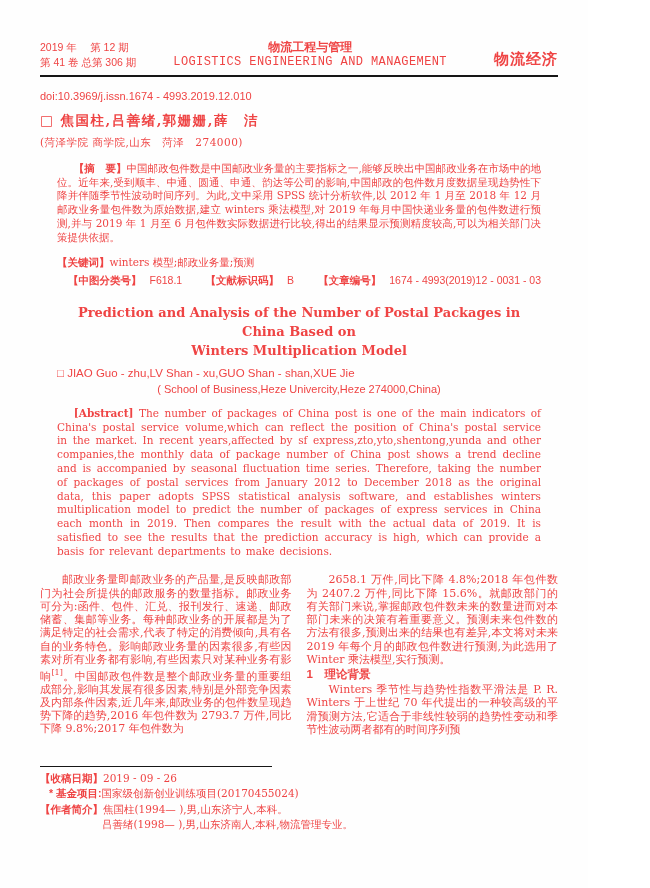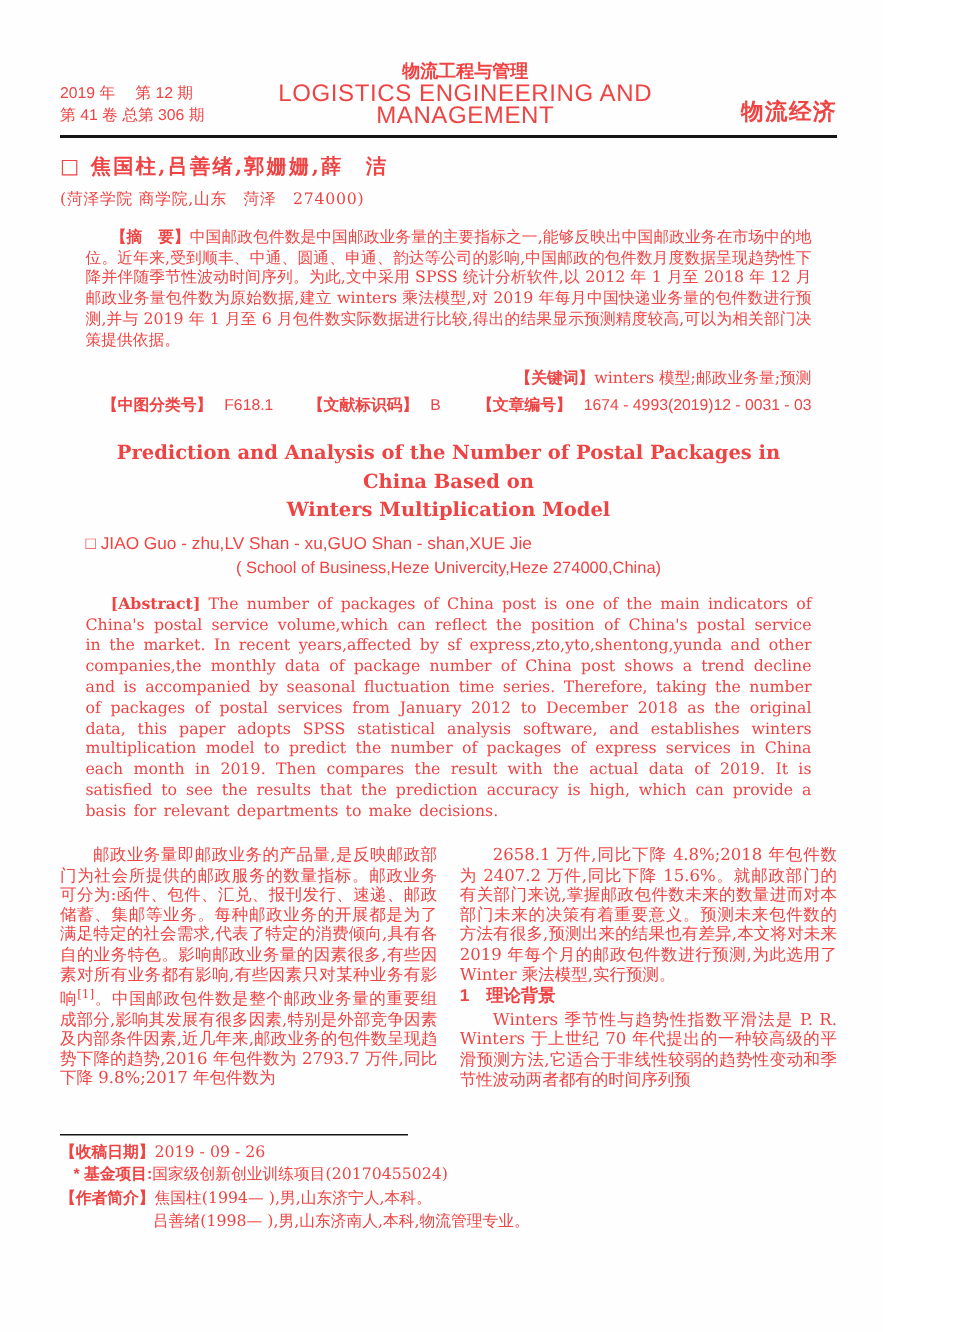--- a/index.html
+++ b/index.html
@@ -11,34 +11,34 @@
     background:#fefefe;
     color:#ef4444;
     font-family:"DejaVu Serif","Liberation Serif",serif;
     overflow:hidden;
   }
   
   .hdr { display:flex; align-items:flex-end; border-bottom:2px solid #161616; padding-bottom:5px; }
   .hdr-left { font-family:"Liberation Sans","DejaVu Sans",sans-serif; font-size:10.5px; line-height:15px; white-space:nowrap; }
   .hdr-center { flex:1; text-align:center; }
   .hdr-cn { font-family:"Liberation Sans","DejaVu Sans",sans-serif; font-weight:bold; font-size:12px; line-height:15px; }
-  .hdr-en { font-family:Liberation Sans, sans-serif; font-size:16px; line-height:15px; letter-spacing:0.4px; }
+  .hdr-en { font-family:Liberation Mono, monospace; font-size:12px; line-height:15px; letter-spacing:0.4px; }
   .hdr-right { font-family:"Liberation Sans","DejaVu Sans",sans-serif; font-weight:bold; font-size:15px; white-space:nowrap; padding-left:10px; padding-bottom:1px; letter-spacing:1px; }
   
   .doi { margin-top:13px; font-family:"Liberation Sans","DejaVu Sans",sans-serif; font-size:11px; }
   
   .title { margin:10px 0 0 0; text-align:center; font-size:26px; font-weight:bold; line-height:36px; letter-spacing:2px; }
   .title sup { font-size:14px; font-weight:normal; }
   .authors { margin-top:10px; text-align:left; font-size:13.5px; letter-spacing:1.5px;font-weight:bold; }
   .affil { margin-top:6px; text-align:left; font-size:10.5px; letter-spacing:0.5px; }
   
   .front { padding:0 17px; }
   .abs { margin-top:12px; font-size:10.5px; line-height:13.7px; text-align:justify; text-indent:1.6em; }
   .lbl { font-family:"Liberation Sans","DejaVu Sans",sans-serif; font-weight:bold; font-style:normal; }
-  .kw-line { margin-top:2px; font-size:10.5px; line-height:14px;text-align:right; }
+  .kw-line { margin-top:2px; font-size:10.5px; line-height:14px; }
   .meta-row { margin-top:4px; font-size:10.5px; line-height:15px; font-family:"Liberation Sans","DejaVu Sans",sans-serif; display:flex;margin-left:11px; }
   .meta-row .pair { white-space:nowrap; }
   .meta-row .gap1 { width:42px; } .meta-row .gap2 { width:44px; }
   .meta-row .val { margin-left:8px; }
   .en-title { margin-top:15px; text-align:center; font-weight:bold; font-size:13px; line-height:19px; }
   .en-authors { margin-top:7px; text-align:left; font-family:"Liberation Sans","DejaVu Sans",sans-serif; font-size:11.5px; }
   .en-affil { margin-top:4px; text-align:center; font-family:"Liberation Sans","DejaVu Sans",sans-serif; font-size:11px; }
   .en-abs { margin-top:12px; font-size:10.5px; line-height:13.8px; text-align:justify; text-indent:1.6em; word-spacing:1.5px; }
   .en-abs .lbl, .en-kw .lbl { font-family:"DejaVu Serif","Liberation Serif",serif; font-weight:bold; }
   .en-kw { margin-top:7px; font-size:10.5px; text-indent:1.6em; word-spacing:1.5px; }
@@ -65,20 +65,21 @@
       <div>2019 年　 第 12 期</div>
       <div>第 41 卷  总第 306 期</div>
     </div>
     <div class="hdr-center">
       <div class="hdr-cn">物流工程与管理</div>
       <div class="hdr-en">LOGISTICS ENGINEERING AND MANAGEMENT</div>
     </div>
     <div class="hdr-right">物流经济</div>
   </div>
 
+  <div class="doi">doi:10.3969/j.issn.1674 - 4993.2019.12.010</div>
 
 
   <div class="authors">□ 焦国柱,吕善绪,郭姗姗,薛　洁</div>
   <div class="affil">(菏泽学院 商学院,山东　菏泽　274000)</div>
 
   <div class="front">
 
     <p class="abs"><span class="lbl">【摘　要】</span><span>中国邮政包件数是中国邮政业务量的主要指标之一,能够反映出中国邮政业务在市场中的地位。近年来,受到顺丰、中通、圆通、申通、韵达等公司的影响,中国邮政的包件数月度数据呈现趋势性下降并伴随季节性波动时间序列。为此,文中采用 SPSS 统计分析软件,以 2012 年 1 月至 2018 年 12 月邮政业务量包件数为原始数据,建立 winters 乘法模型,对 2019 年每月中国快递业务量的包件数进行预测,并与 2019 年 1 月至 6 月包件数实际数据进行比较,得出的结果显示预测精度较高,可以为相关部门决策提供依据。</span></p>
 
     <div class="kw-line"><span class="lbl">【关键词】</span><span>winters 模型;邮政业务量;预测</span></div>

